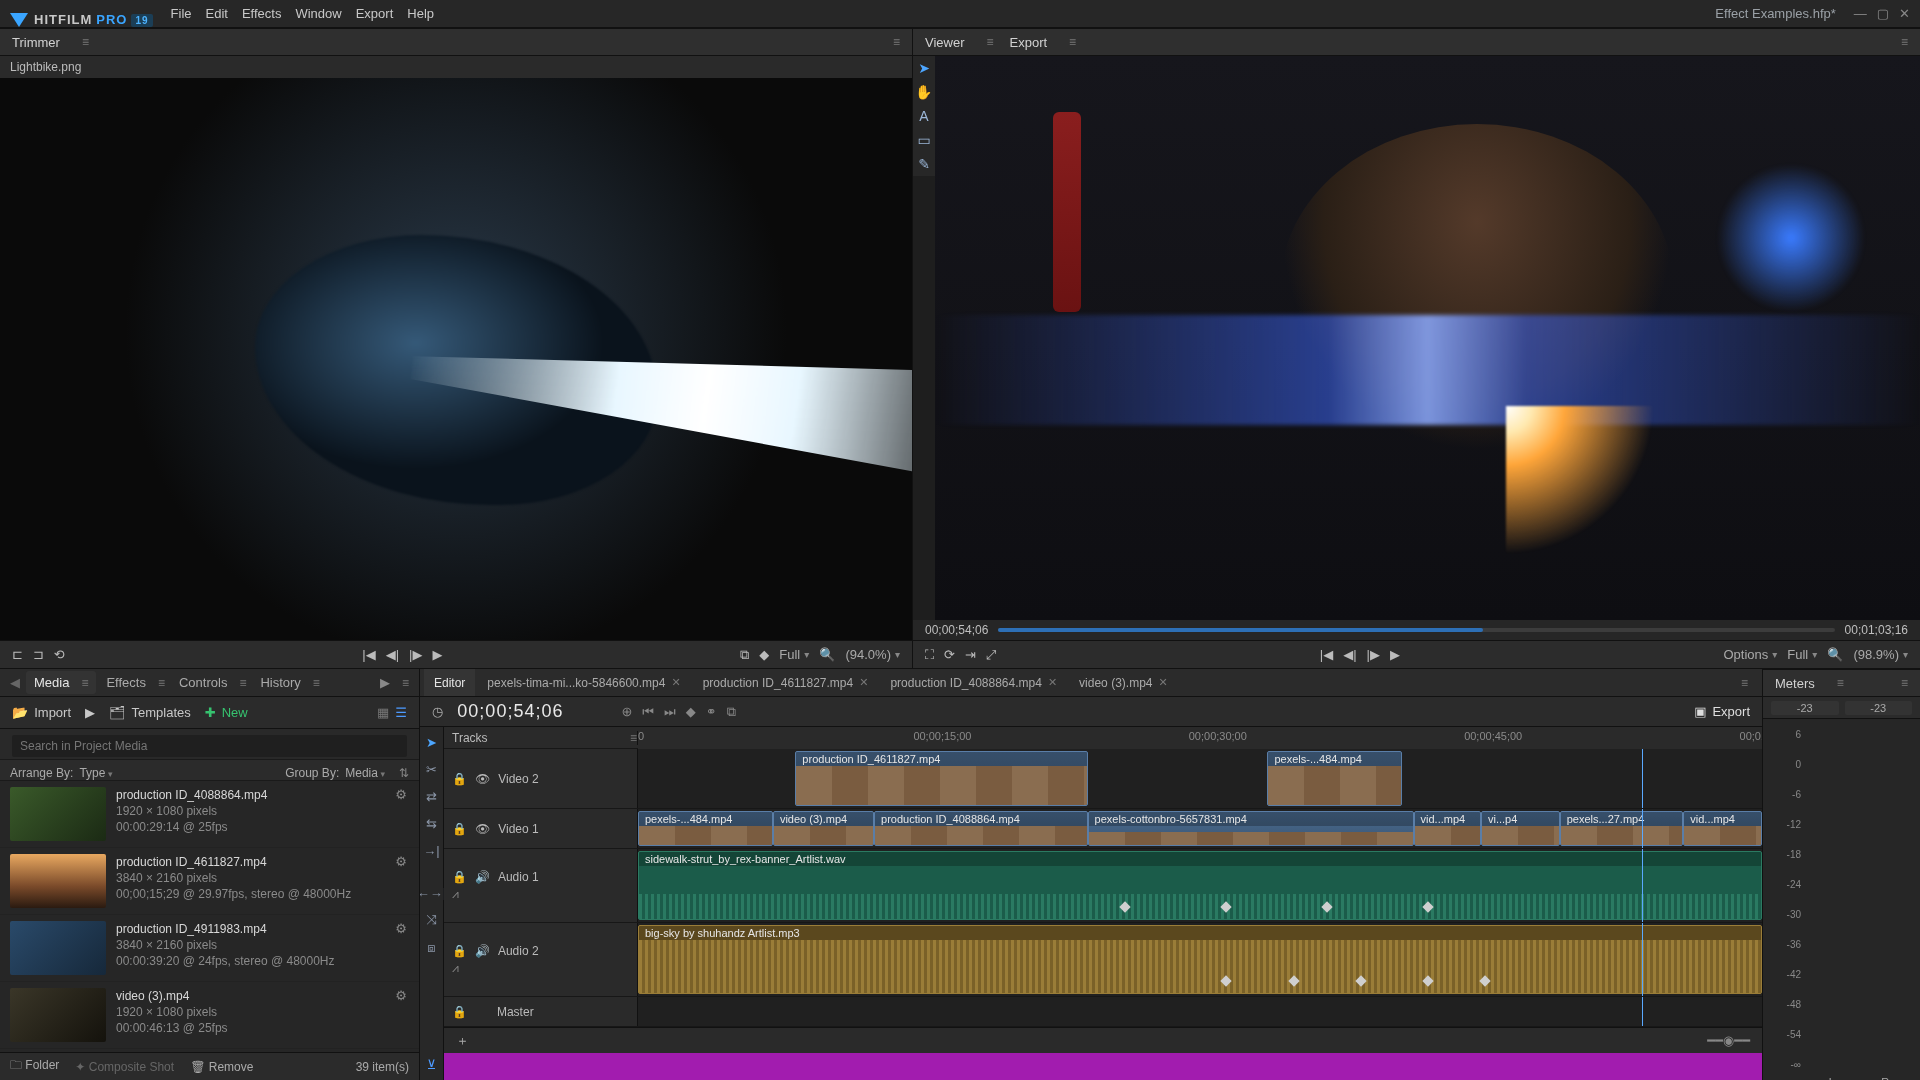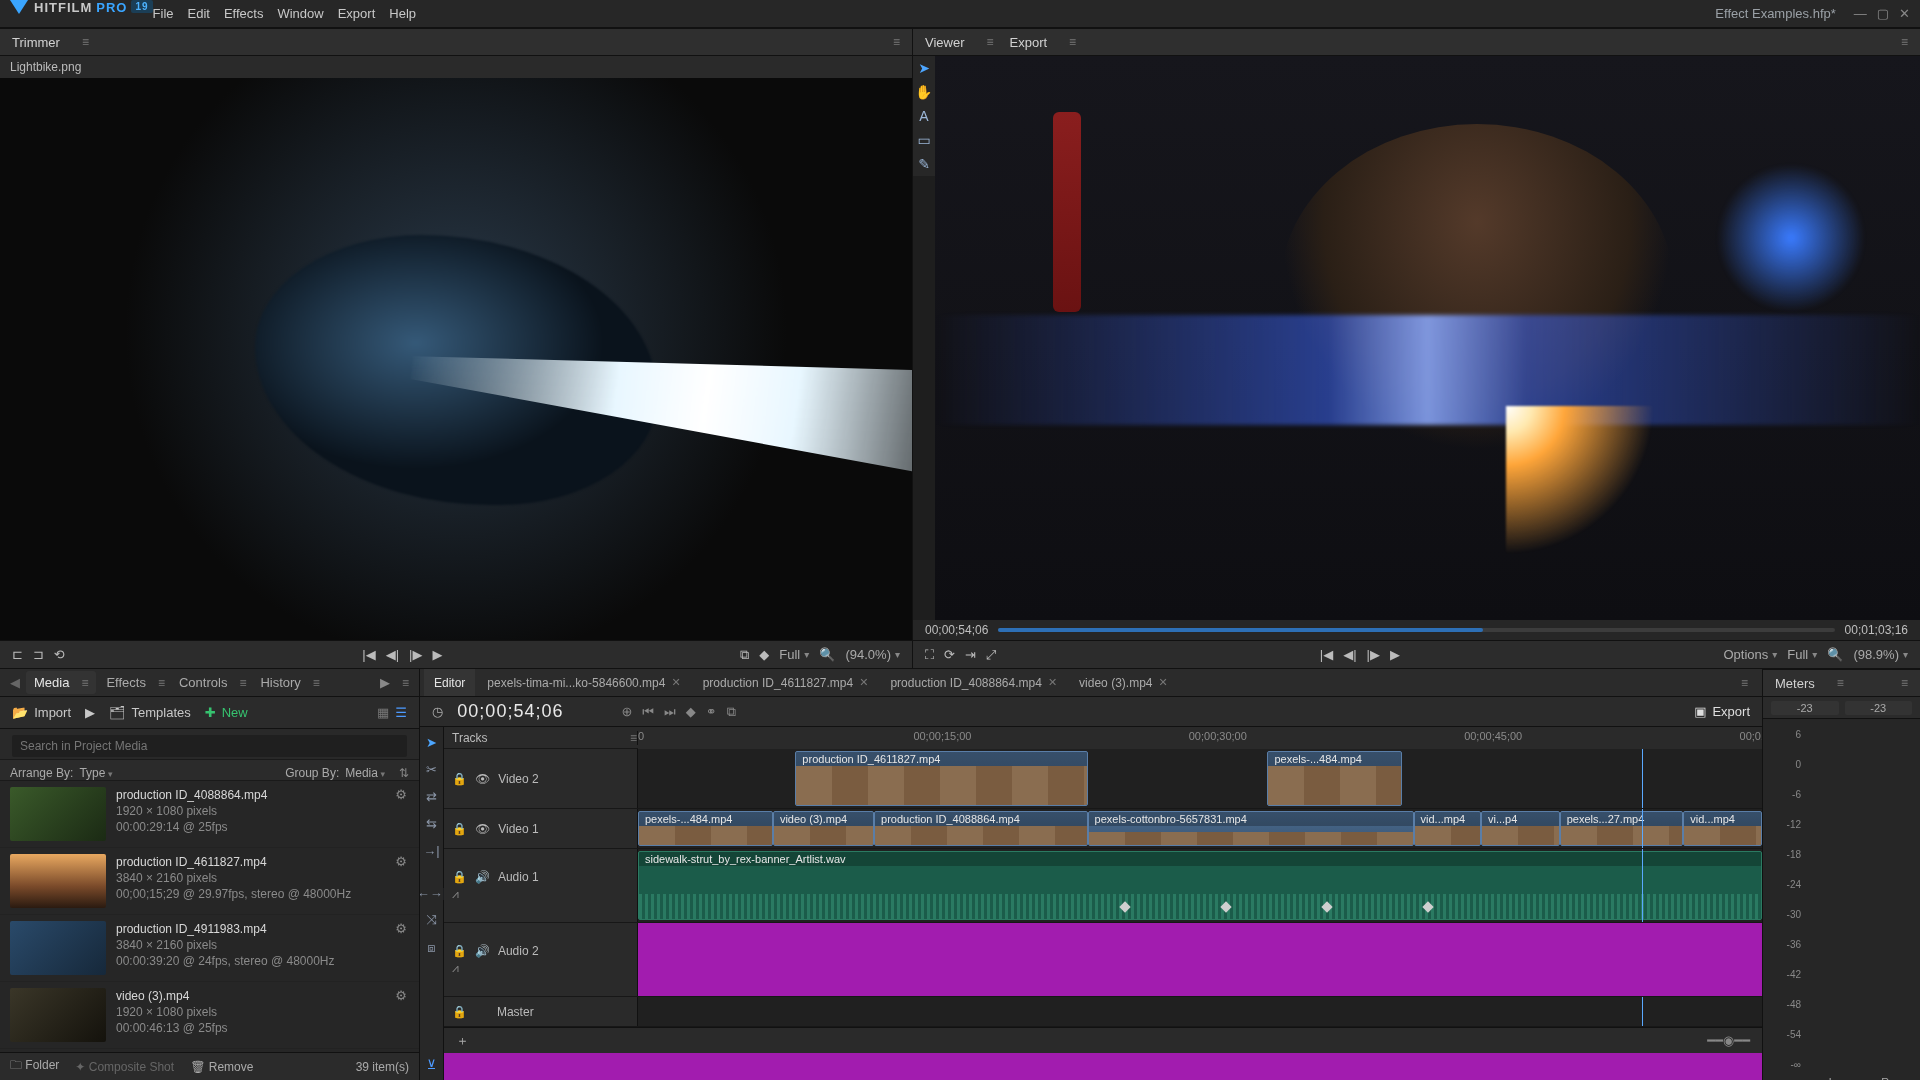--- a/index.html
+++ b/index.html
@@ -1,18 +1,18 @@
 <!DOCTYPE html>
 <html><head>
 <meta charset="utf-8">
 <style>
 *{margin:0;padding:0;box-sizing:border-box;font-family:"Segoe UI",Arial,sans-serif;user-select:none}
 body{width:1920px;height:1080px;background:#1e1e1e;color:#c8c8c8;font-size:13px;overflow:hidden}
 .top-bar{height:28px;background:#272727;display:flex;align-items:center;padding:0 10px;border-bottom:1px solid #111}
-.logo{display:flex;align-items:flex-start;height:100%;font-weight:700;letter-spacing:1px}
+.logo{display:flex;align-items:flex-end;height:100%;margin-right:18px;font-weight:700;letter-spacing:1px}
 .logo-tri{width:0;height:0;border-left:9px solid transparent;border-right:9px solid transparent;border-top:14px solid #3aa5ff;margin-right:6px}
 .logo .pro{color:#3aa5ff;margin-left:4px}
 .logo .ver{font-size:10px;background:#1b3e56;color:#4db3ff;padding:1px 4px;margin-left:4px;border-radius:2px}
 .menu{display:flex;gap:14px;font-size:13px;color:#c8c8c8}
 .menu span{cursor:pointer}
 .spacer{flex:1}
 .proj-title{color:#9aa0a6;font-size:13px}
 .win-controls{display:flex;gap:10px;margin-left:18px;color:#888}
 .panel-row{display:flex}
 .panel-head{height:28px;background:#2f2f2f;display:flex;align-items:center;padding:0 12px;gap:16px;font-size:13px;border-top:1px solid #111;border-bottom:1px solid #111}
@@ -458,20 +458,32 @@
 
         <div class="track" style="height:74px">
             <div class="hdr">
               <div class="row1">
                 <span>🔒</span>
                 <span>🔊</span>
                 <span>Audio 2</span>
               </div>
               <div style="color:#888">⩘</div>
             </div>
+            <div class="lane" id="lane-a2">
+              <div class="playhead"></div>
+              <div class="clip aud2" style="left: 0%; width: 100%;">
+                <div class="cl">big-sky by shuhandz Artlist.mp3</div>
+                <div class="wave"></div>
+                <div class="kf" style="left: 52%;"></div>
+                <div class="kf" style="left: 58%;"></div>
+                <div class="kf" style="left: 64%;"></div>
+                <div class="kf" style="left: 70%;"></div>
+                <div class="kf" style="left: 75%;"></div>
+              </div>
+            </div>
           </div>
 
         <div class="track" style="height:30px">
             <div class="hdr">
               <div class="row1">
                 <span>🔒</span>
                 <span style="width:14px"></span>
                 <span>Master</span>
               </div>
             </div>

